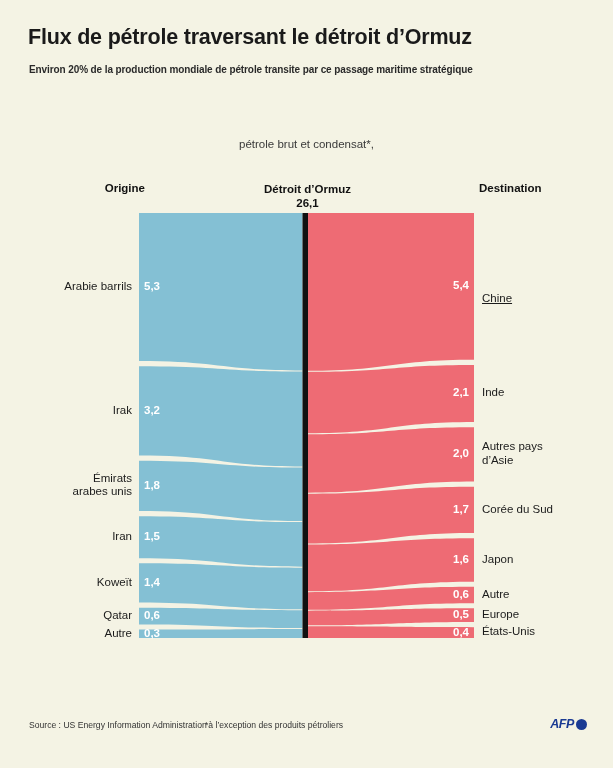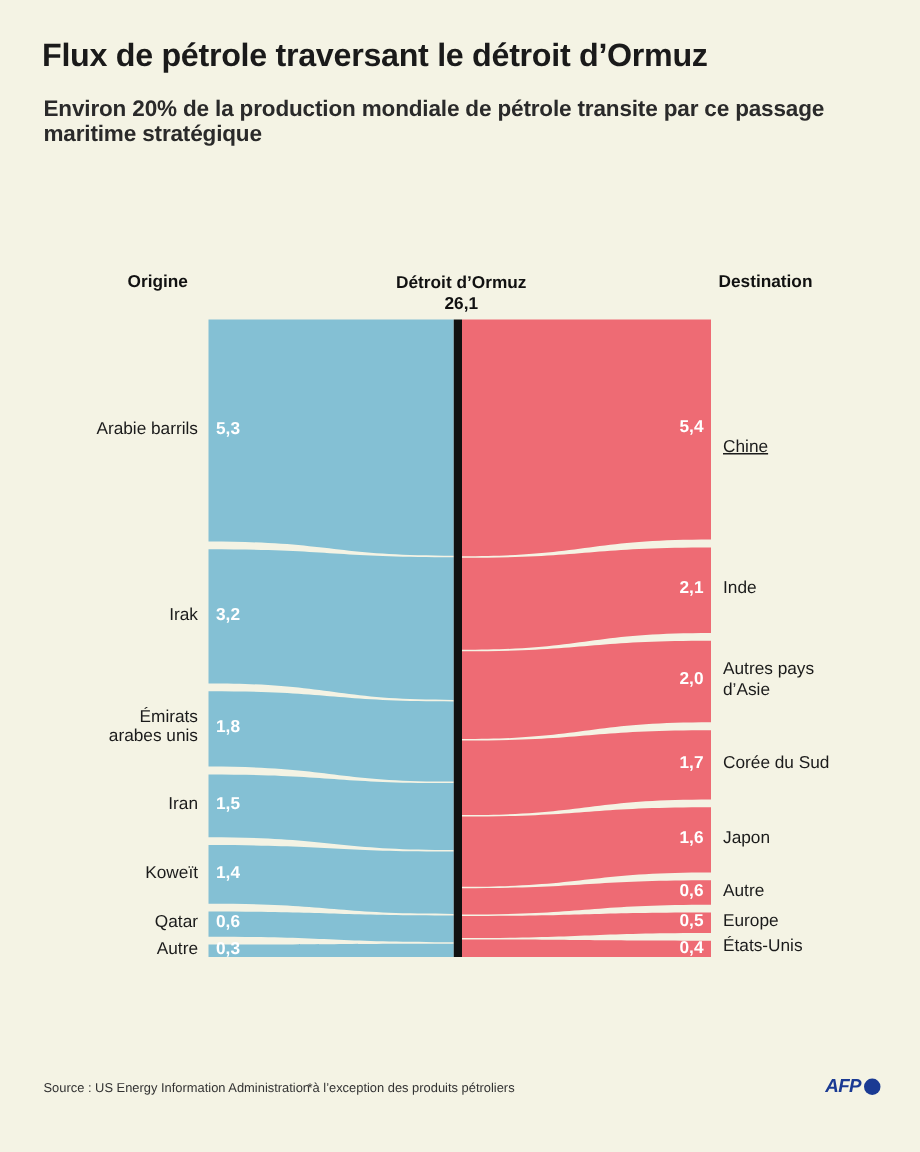--- a/index.html
+++ b/index.html
@@ -13,35 +13,35 @@
   }
   .page{position:relative;width:613px;height:768px;}
 
   .title{
     position:absolute;left:28px;top:25px;
     font-size:21.5px;font-weight:bold;letter-spacing:-0.2px;
     color:#1a1a1a;
   }
   .subtitle{
     position:absolute;left:29px;top:64px;
-    font-size:15px;font-weight:bold;color:#2a2a2a;
+    font-size:10px;font-weight:bold;color:#2a2a2a;
     letter-spacing:-0.1px;
   }
 
   .unit-note{
     position:absolute;left:0;top:136px;width:613px;
     text-align:center;font-size:11.5px;color:#3a3a3a;line-height:16px;
   }
   .unit-note sup{font-size:8px;vertical-align:super;}
 
   .col-head{
     position:absolute;top:182px;
     font-size:11.5px;font-weight:bold;color:#111;
   }
-  .col-head.origin{left:85px;width:60px;text-align:left;}
+  .col-head.origin{left:85px;width:60px;text-align:right;}
   .col-head.dest{left:479px;}
   .col-head.center{left:220px;width:175px;text-align:center;line-height:14px;}
 
   svg.sankey{position:absolute;left:0;top:0;width:613px;height:768px;}
 
   .node-label{
     position:absolute;font-size:11.5px;color:#1b1b1b;
     line-height:13.5px;
   }
   .node-label.left{text-align:right;}
@@ -70,20 +70,21 @@
 </style>
 </head>
 <body>
 
 <div class="page">
 
   <div class="title">Flux de pétrole traversant le détroit d’Ormuz</div>
   <div class="subtitle">Environ 20% de la production mondiale de pétrole transite par ce passage maritime stratégique</div>
 
   <div class="unit-note">
+    <div>pétrole brut et condensat*,</div>
   </div>
 
   <div class="col-head origin">Origine</div>
   <div class="col-head center">
     <div>Détroit d’Ormuz</div>
     <div>26,1</div>
   </div>
   <div class="col-head dest">Destination</div>
 
   <svg class="sankey" viewBox="0 0 613 768">

